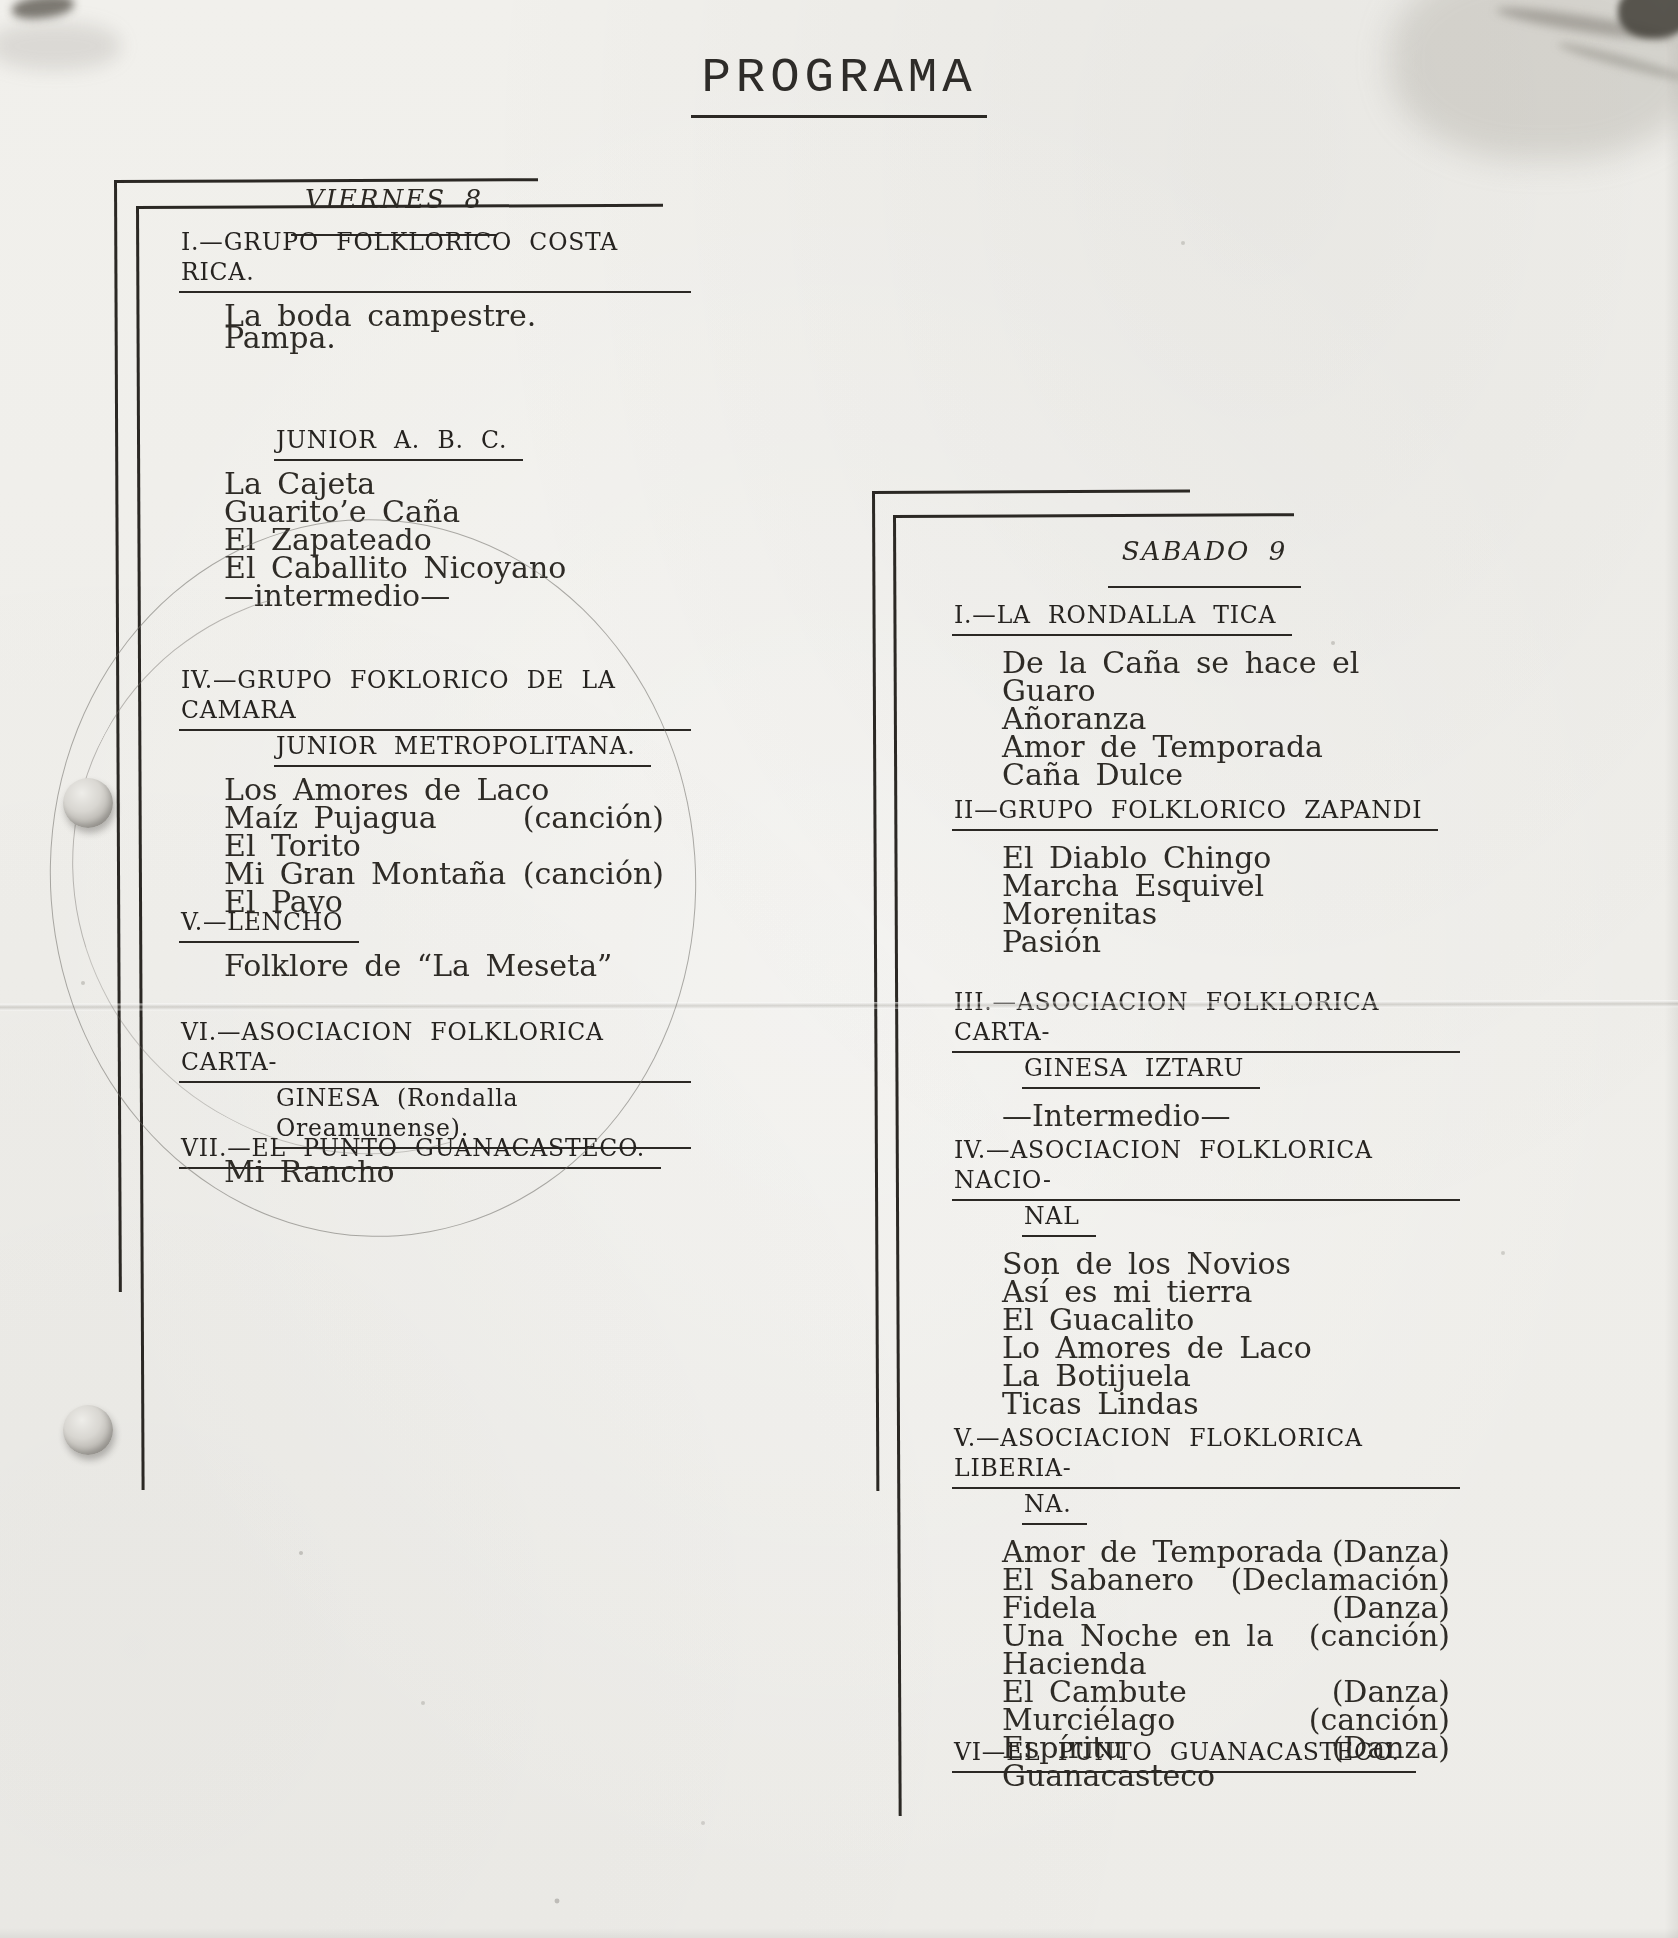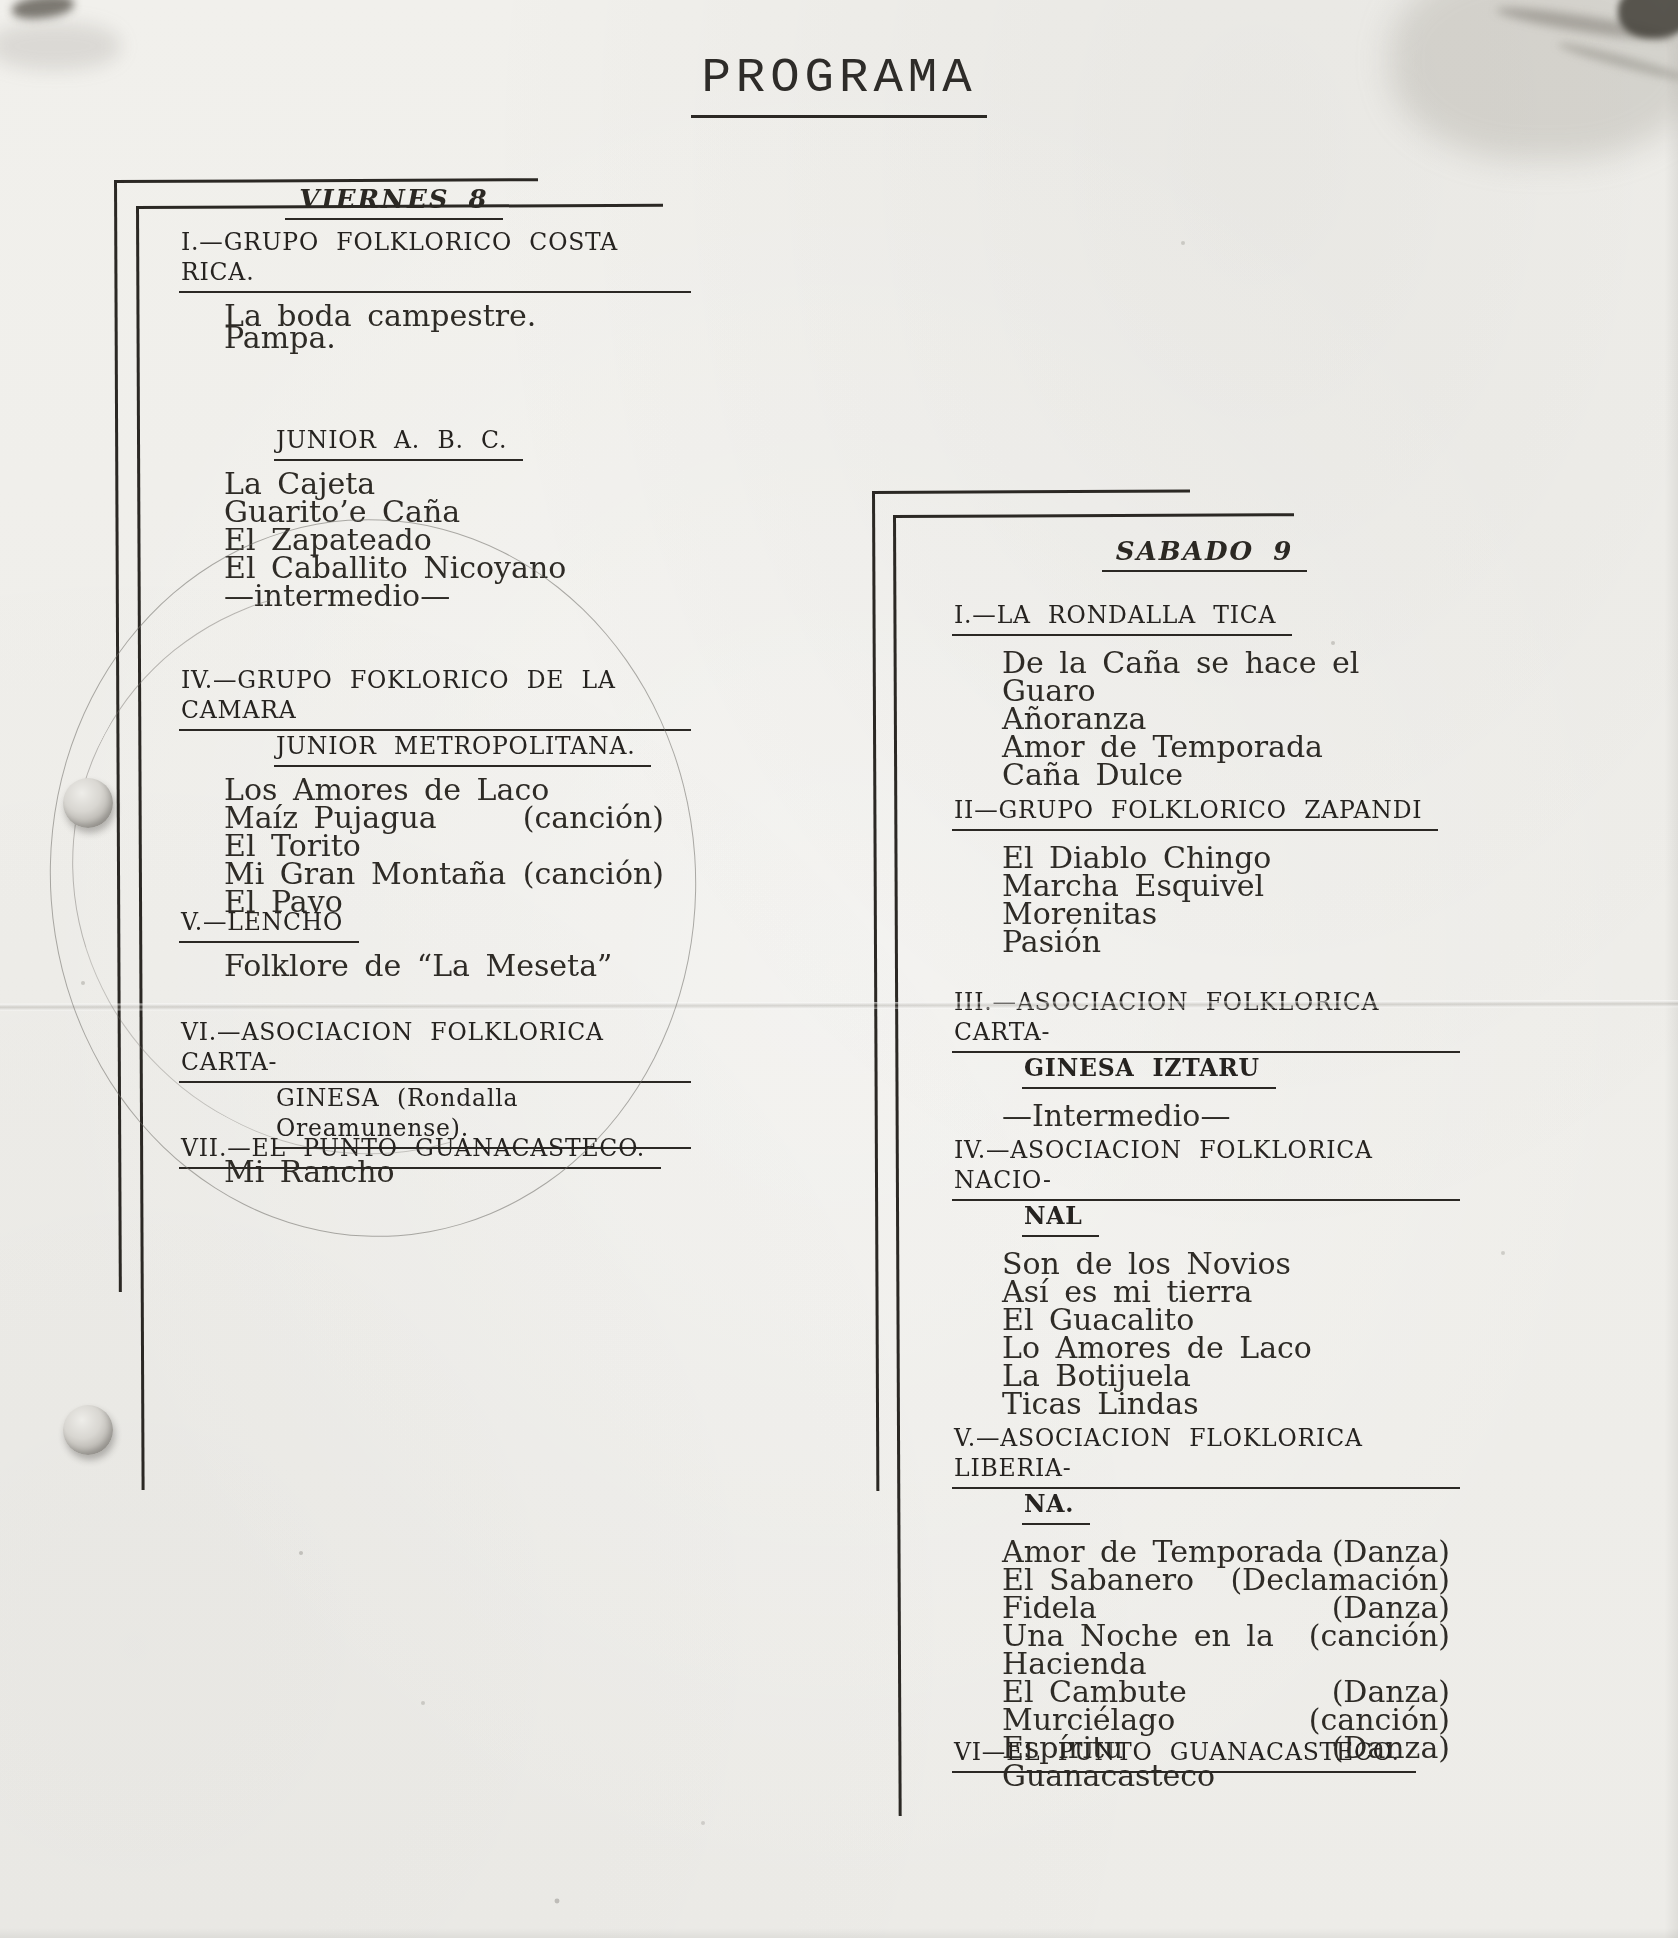--- a/index.html
+++ b/index.html
@@ -27,39 +27,39 @@
   .bl-lo-h{top:180px; left:114px; width:424px;}
   .bl-lo-v{top:180px; left:114px; height:1112px;}
   .bl-li-h{top:206px; left:136px; width:527px;}
   .bl-li-v{top:206px; left:136px; height:1284px;}
   .bl-ro-h{top:491px; left:872px; width:318px;}
   .bl-ro-v{top:491px; left:872px; height:1000px;}
   .bl-ri-h{top:515px; left:893px; width:401px;}
   .bl-ri-v{top:515px; left:893px; height:1301px;}
   
   .day{position:absolute; text-align:center; font-style:italic; font-size:26px; letter-spacing:2px; word-spacing:8px;}
-  .day span{display:inline-block; border-bottom:2.5px solid #2b2824; padding:0 14px 4px 14px;font-weight:bold;}
+  .day span{display:inline-block; border-bottom:2.5px solid #2b2824; padding:0 14px 20px 14px;}
   .day-l{top:184px; left:140px; width:508px;}
   .day-r{top:536px; left:952px; width:505px;}
   
   .section{position:absolute;}
   .sec-l{left:140px; width:512px;padding-left:39px;}
   .sec-r{left:952px; width:508px;}
   .sec-l-0{top:227px} .sec-l-1{top:315px} .sec-l-2{top:425px} .sec-l-3{top:665px}
   .sec-l-4{top:907px} .sec-l-5{top:1017px} .sec-l-6{top:1133px}
   .sec-r-0{top:600px} .sec-r-1{top:795px} .sec-r-2{top:987px} .sec-r-3{top:1135px}
   .sec-r-4{top:1423px} .sec-r-5{top:1737px}
   .h-row{display:block;}
   .h-line{
     display:inline-block; font-size:23.5px; letter-spacing:0.8px; word-spacing:9px;
     line-height:30px; color:#262320;
     border-bottom:2.6px solid #2b2824; padding:0 16px 4px 2px;
   }
   .sec-l .h-row.cont{margin-left:95px;}
-  .sec-r .h-row.cont{margin-left:70px;font-weight:bold;}
+  .sec-r .h-row.cont{margin-left:70px;}
   .items{margin-top:9px;}
   .sec-l .items{margin-left:45px; width:440px;}
   .sec-r .items{margin-left:50px; width:448px; margin-top:13px;}
   .item{display:flex; justify-content:space-between; font-size:30px; line-height:28px; word-spacing:6px; color:#2e2b26;}
   .item-type{white-space:nowrap;}
   
   .crease{
     position:absolute; top:1002px; left:0; width:1678px; height:7px; z-index:5;
     background:linear-gradient(to bottom, rgba(255,255,255,0.65), rgba(95,90,80,0.20) 50%, rgba(255,255,255,0.45));
     transform:rotate(-0.12deg);

